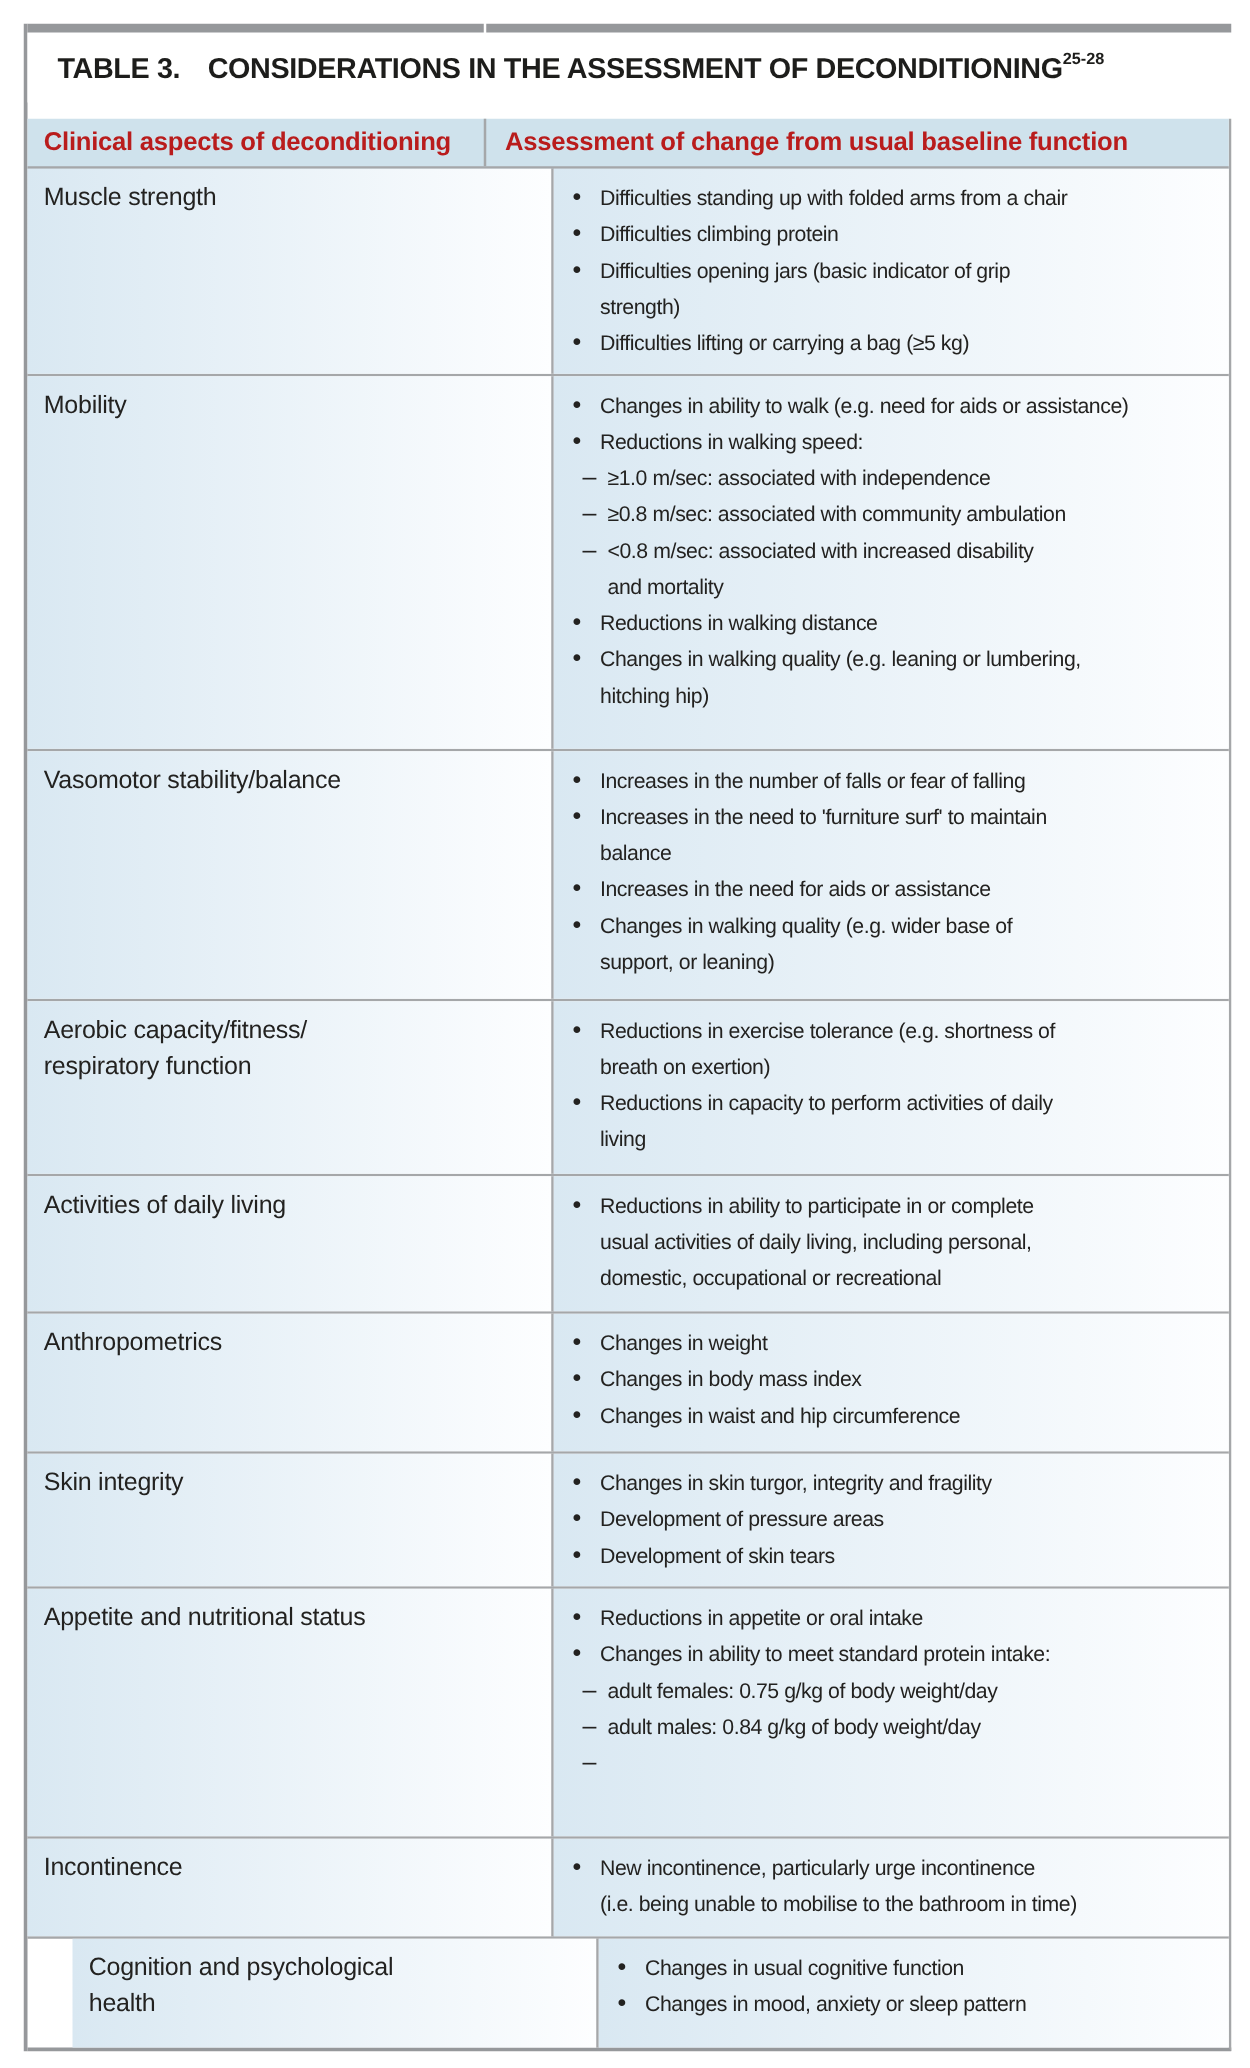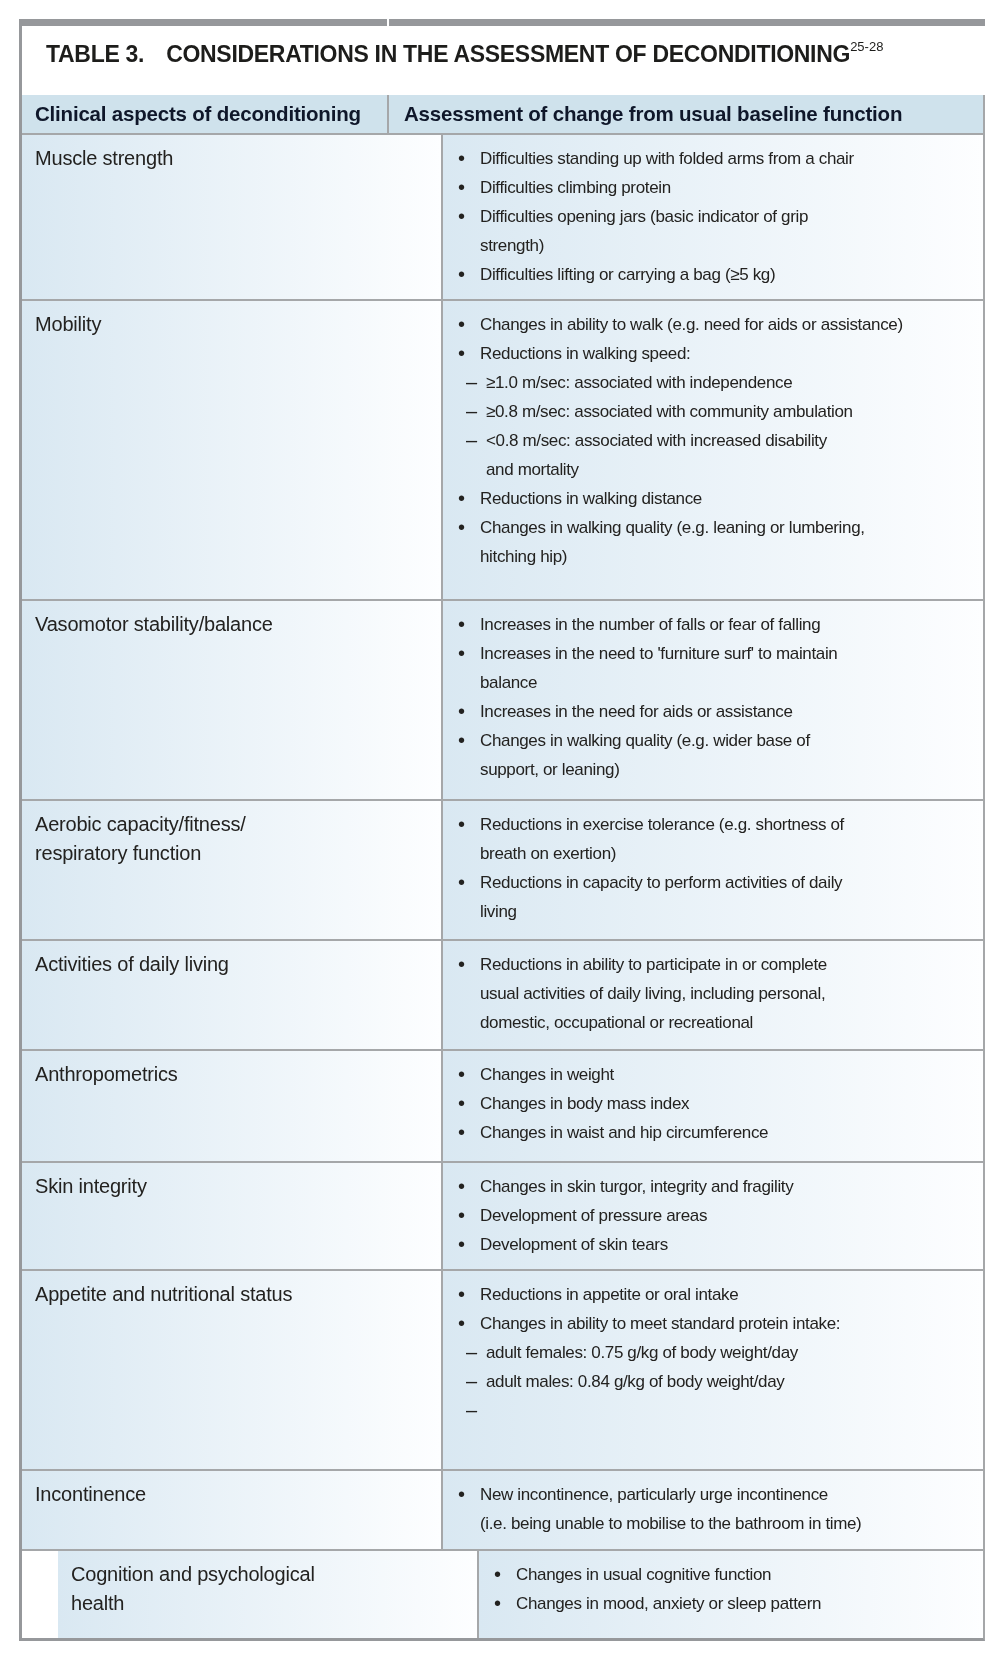--- a/index.html
+++ b/index.html
@@ -22,33 +22,33 @@
   .topbar{display:flex;height:7px;}
   .topbar .seg1{width:365px;background:var(--frame-gray);margin-right:2px;}
   .topbar .seg2{flex:1;background:var(--frame-gray);}
   .title-block{
     height:56px;background:#fff;display:flex;align-items:center;padding-left:24px;
   }
   .title{
     font-size:23px;font-weight:bold;letter-spacing:-0.3px;color:#1d1d1b;white-space:nowrap;
   }
   .title .tlabel{margin-right:22px;}
-  .title sup{font-size:13px;font-weight:normal;position:relative;top:-2px;letter-spacing:0;}
+  .title sup{font-size:13px;font-weight:bold;position:relative;top:-2px;letter-spacing:0;}
   .tablegrid{
     margin-top:13px;
     border-right:2px solid var(--grid-line);
     border-bottom:3px solid var(--frame-gray);
   }
   .thead{
     display:flex;height:40px;box-sizing:border-box;background:var(--header-bg);
     border-bottom:2px solid var(--grid-line);
   }
   .th{
     display:flex;align-items:center;font-weight:bold;font-size:20.5px;letter-spacing:-0.2px;
-    box-sizing:border-box;color:#0f172a;
+    box-sizing:border-box;color:#b91c1c;
   }
   .th.c1{width:367px;border-right:2px solid var(--grid-line);padding:0 8px 0 13px;}
   .th.c2{flex:1;padding:0 8px 0 15px;}
   .row{
     display:flex;box-sizing:border-box;border-bottom:2px solid var(--grid-line);
   }
   .row:last-child{border-bottom:none;margin-left:36px;}
   .row:nth-child(1){min-height:163px}
   .row:nth-child(2){min-height:300px}
   .row:nth-child(3){min-height:200px}

